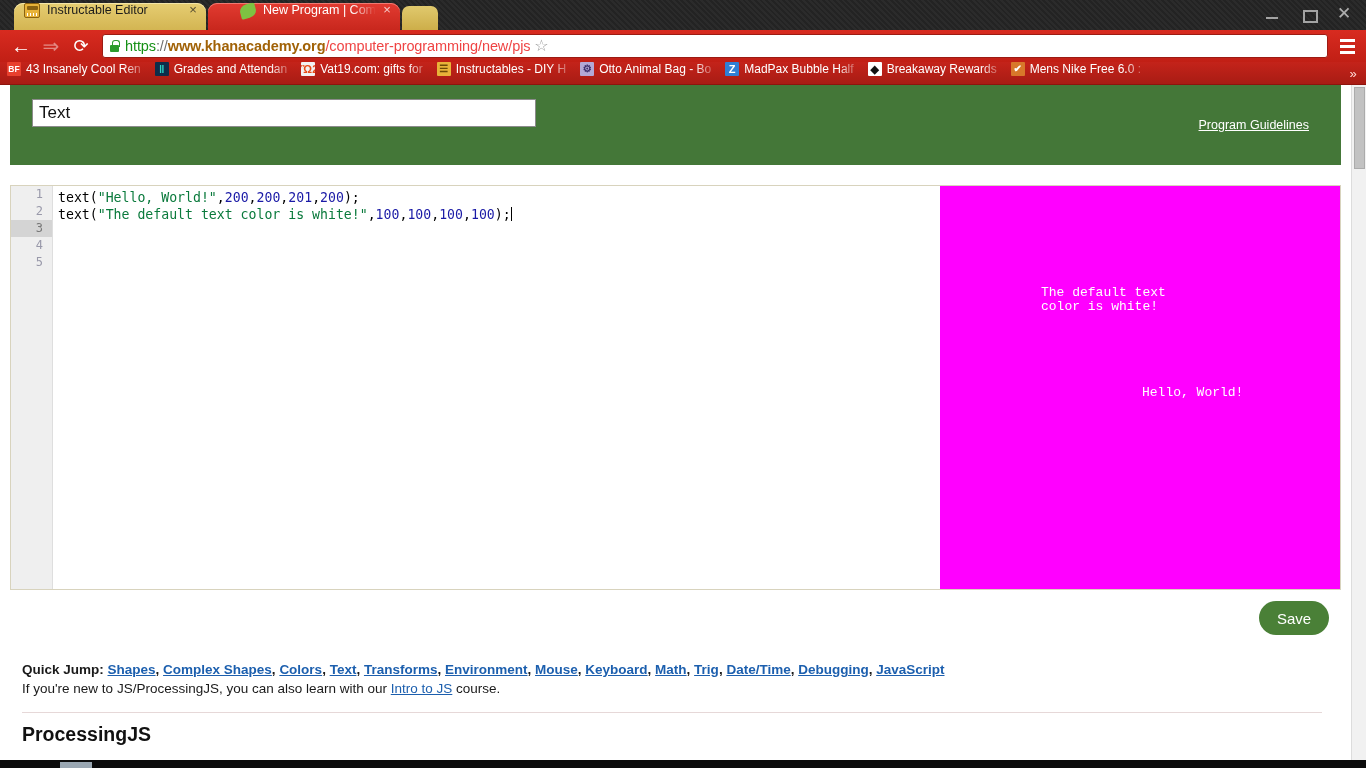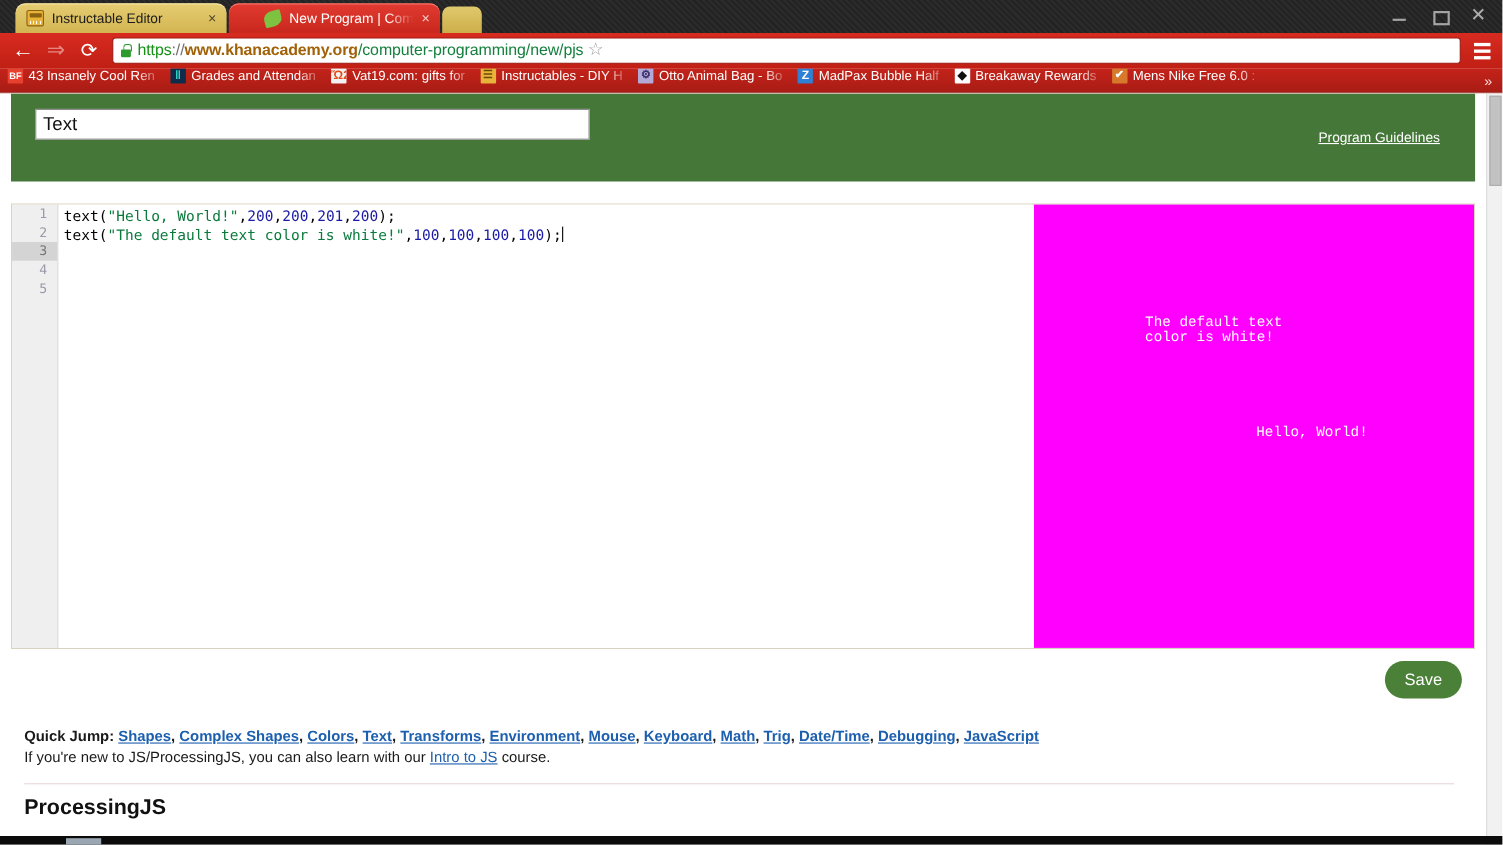--- a/index.html
+++ b/index.html
@@ -14,21 +14,21 @@
   #browser-window { position: relative; width: 1366px; height: 768px; }
 
   
   .tabstrip {
     position: absolute; top: 0; left: 0; width: 1366px; height: 30px;
     background:
       repeating-linear-gradient(45deg, #2b2b2b 0 2px, #232323 2px 4px);
   }
   .tab {
     position: absolute; top: 3px; height: 27px;
-    display: flex; align-items: center;
+    display: flex; 
     padding: 0 6px 0 10px;
     border-top-left-radius: 9px; border-top-right-radius: 9px;
     font-size: 12.5px; white-space: nowrap; overflow: hidden;
   }
   .tab-1 {
     left: 14px; width: 192px;
     background: linear-gradient(180deg,#e6cd72 0%, #d3b552 100%);
     color: #1b1b1b;
     box-shadow: inset 0 1px 0 #f3e5a8;
   }
@@ -123,21 +123,21 @@
   .lock::after {
     content: ""; position: absolute; left: 2.5px; top: 0;
     width: 6px; height: 6px; border: 1.6px solid #2d9a2d;
     border-bottom: none; border-radius: 3px 3px 0 0;
   }
   .url { font-size: 14.5px; white-space: nowrap; overflow: hidden;
          color: #202020; letter-spacing: -0.1px; }
   .url .scheme { color: #159015; }
   .url .sep { color: #6f6f6f; }
   .url .host { color: #a16207; font-weight: bold; }
-  .url .path { color: #15803d; }
+  .url .path { color: #ef4444; }
   .star {
     width: 22px; flex: 0 0 22px; text-align: center;
     font-size: 16px; color: #9a9a9a; line-height: 20px;
   }
   .menu-btn {
     width: 26px; height: 24px; margin-right: 6px;
     display: flex; flex-direction: column; justify-content: center;
     align-items: center; gap: 3px;
   }
   .menu-btn i { display: block; width: 15px; height: 3px; background: #fff; }

